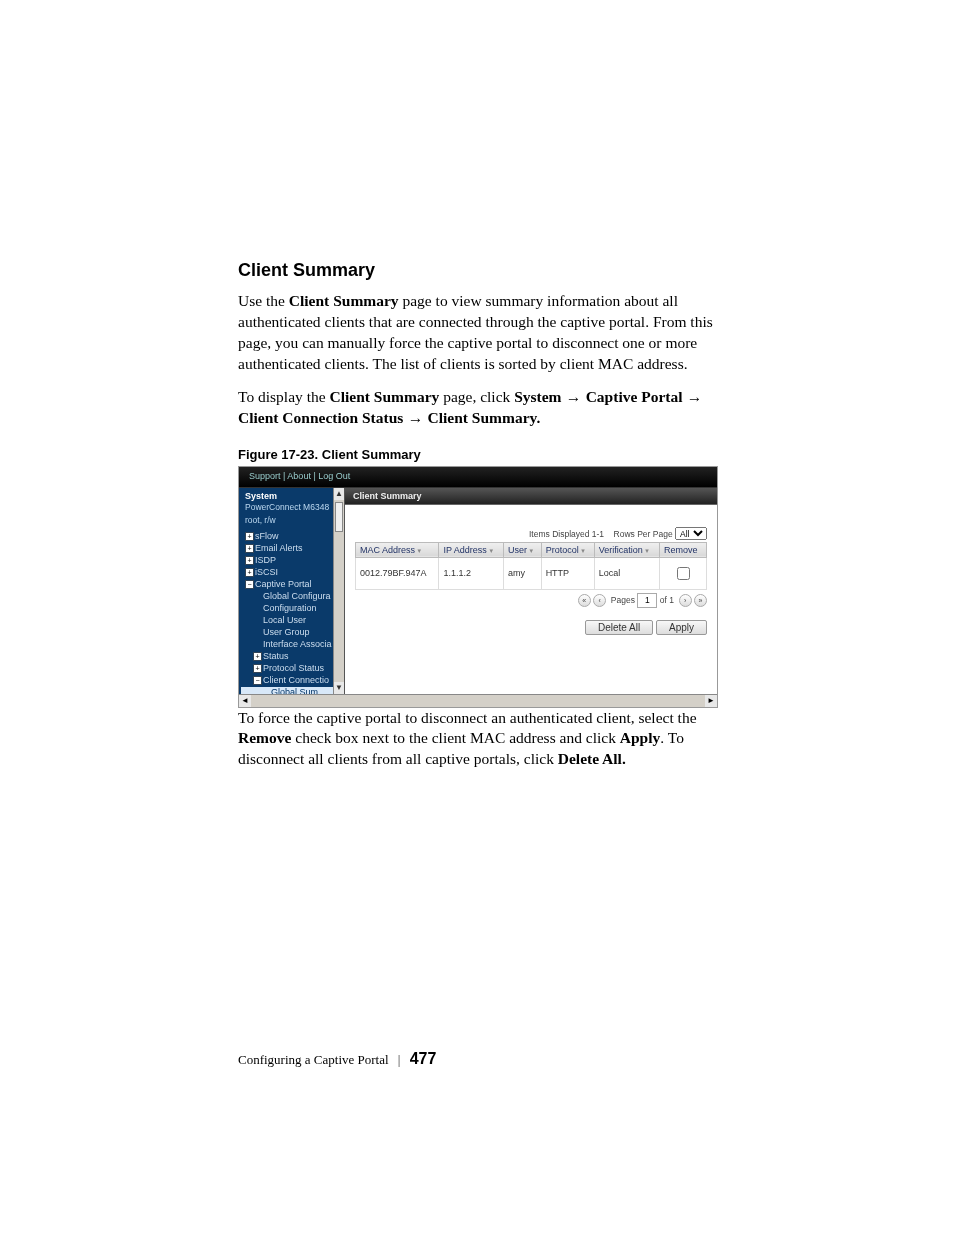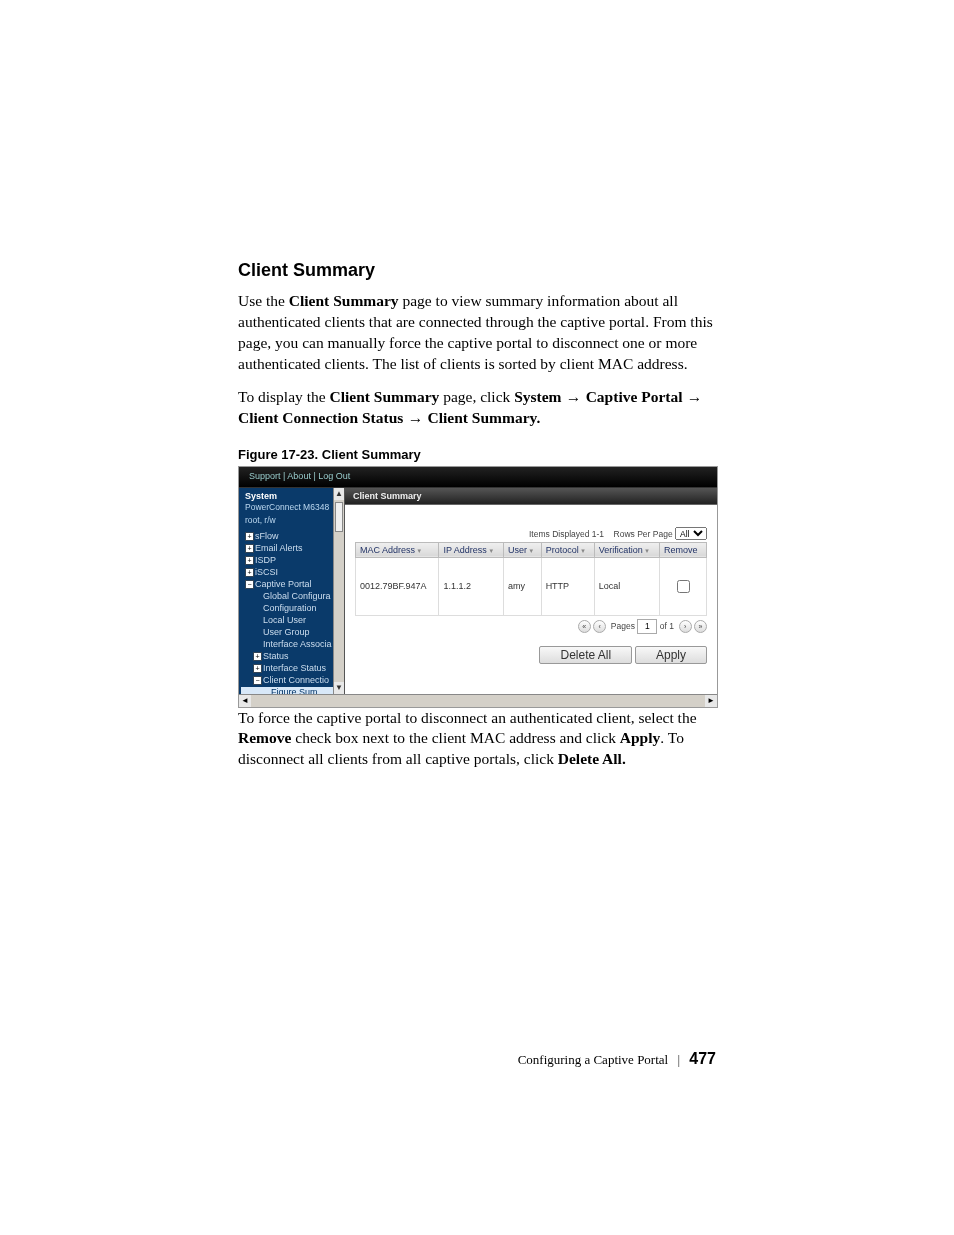--- a/index.html
+++ b/index.html
@@ -209,21 +209,21 @@
     background: linear-gradient(#f0f0f0,#d8d8d8);
     border: 1px solid #bbb;
     padding: 2px 4px;
     text-align: left;
     color: #236;
     font-weight: normal;
   }
   .ss-table th .sort { font-size: 7px; color: #888; }
   .ss-table td {
     border: 1px solid #ddd;
-    padding: 19px 4px;
+    padding: 6px 4px;
     color: #333;
   }
   .ss-table td.center { text-align: center; }
   .ss-pager {
     text-align: right;
     font-size: 8.5px;
     color: #444;
     padding: 3px 0 0 0;
   }
   .ss-pager .pg-btn {
@@ -241,22 +241,22 @@
     width: 14px; font-size: 8.5px; height: 11px;
     border: 1px solid #aaa;
     text-align: center;
     vertical-align: middle;
   }
   .ss-buttons {
     text-align: right;
     margin-top: 12px;
   }
   .ss-buttons button {
-    font-size: 12px;
-    padding: 1px 20px;
+    font-size: 10px;
+    padding: 1px 12px;
     background: linear-gradient(#f8f8f8,#ddd);
     border: 1px solid #999;
     border-radius: 2px;
     color: #333;
   }
   .ss-bottom-scroll {
     height: 12px;
     background: #d4d0c8;
     border-top: 1px solid #888;
     position: relative;
@@ -267,21 +267,21 @@
     background: #e8e8e8;
     font-size: 8px;
     text-align: center;
     line-height: 12px;
   }
 
   .after-figure { margin-top: 10px; }
 
   .footer {
     margin-top: 280px;
-    text-align: right;
+    text-align: left;
     font-size: 13px;
     padding-bottom: 60px;
   }
   .footer .divider { margin: 0 6px; color: #333; }
   .footer .pagenum {
     font-family: Arial, Helvetica, sans-serif;
     font-weight: bold;
     font-size: 16px;
   }
 </style>
@@ -316,23 +316,23 @@
             <div class="ss-tree-item ind0"><span class="expander">+</span><span>Email Alerts</span></div>
             <div class="ss-tree-item ind0"><span class="expander">+</span><span>ISDP</span></div>
             <div class="ss-tree-item ind0"><span class="expander">+</span><span>iSCSI</span></div>
             <div class="ss-tree-item ind0"><span class="expander">−</span><span>Captive Portal</span></div>
             <div class="ss-tree-item ind1"><span>Global Configura</span></div>
             <div class="ss-tree-item ind1"><span>Configuration</span></div>
             <div class="ss-tree-item ind1"><span>Local User</span></div>
             <div class="ss-tree-item ind1"><span>User Group</span></div>
             <div class="ss-tree-item ind1"><span>Interface Associa</span></div>
             <div class="ss-tree-item ind1"><span class="expander">+</span><span>Status</span></div>
-            <div class="ss-tree-item ind1"><span class="expander">+</span><span>Interface Status</span></div>
+            <div class="ss-tree-item ind1"><span class="expander">+</span><span>Protocol Status</span></div>
             <div class="ss-tree-item ind1"><span class="expander">−</span><span>Client Connectio</span></div>
-            <div class="ss-tree-item ind2 selected"><span>Figure Sum</span></div>
+            <div class="ss-tree-item ind2 selected"><span>Global Sum</span></div>
           </div>
         <div class="ss-scrollbar">
           <div class="arrow-btn" style="top:0">▲</div>
           <div class="thumb"></div>
           <div class="arrow-btn" style="bottom:0">▼</div>
         </div>
       </div>
       <div class="ss-main">
         <div class="ss-breadcrumb">Client Summary</div>
         <div class="ss-panel">

